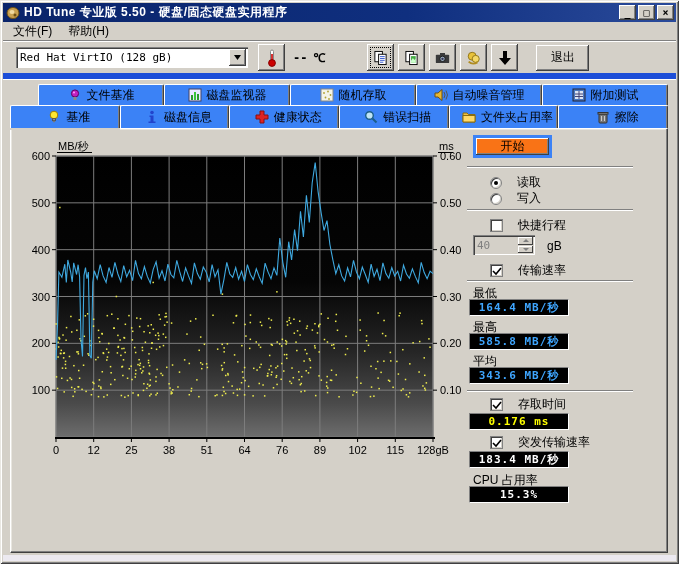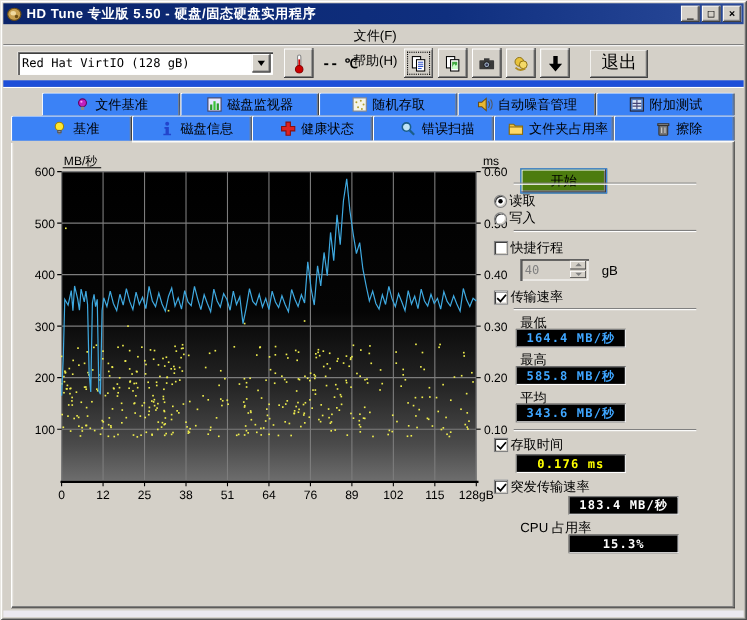--- a/index.html
+++ b/index.html
@@ -22,21 +22,21 @@
   .win-btn{
     width:17px;height:15px;margin-left:2px;background:#d4d0c8;
     box-shadow:inset -1px -1px 0 #404040, inset 1px 1px 0 #fff, inset -2px -2px 0 #808080;
     display:flex;align-items:center;justify-content:center;
     font-family:"DejaVu Sans Mono",monospace;font-size:10px;font-weight:bold;color:#000;line-height:1;
   }
   
   .menubar{
     position:absolute;left:3px;top:22px;width:673px;height:19px;
     display:flex;align-items:center;gap:2px;padding-left:3px;
-    border-bottom:1px solid #808080;box-shadow:0 1px 0 #fff;flex-direction:column;
+    border-bottom:1px solid #808080;box-shadow:0 1px 0 #fff;
   }
   .menu-item{padding:2px 7px;}
   
   .toolbar{
     position:absolute;left:3px;top:42px;width:673px;height:37px;
     display:flex;align-items:center;
     border-bottom:6px solid #1d4ed8;box-shadow:0 1px 0 #fff;
   }
   .combo{
     margin-left:13px;width:232px;height:21px;background:#fff;
@@ -55,21 +55,21 @@
     display:flex;align-items:center;justify-content:center;flex:0 0 auto;
   }
   .tbtn.pressed{outline:1px dotted #000;outline-offset:-4px;}
   .temp-btn{margin-left:10px;}
   .temp-val{margin-left:8px;font-weight:bold;font-family:"DejaVu Sans Mono",monospace;}
   .temp-unit{margin-left:6px;font-weight:bold;}
   .tool-group{display:flex;gap:4px;margin-left:42px;}
   .exit-btn{
     margin-left:18px;width:53px;height:26px;background:#d4d0c8;border:0;
     box-shadow:inset -1px -1px 0 #404040, inset 1px 1px 0 #fff, inset -2px -2px 0 #808080;
-    font-family:"Liberation Sans",sans-serif;font-size:16px;display:flex;align-items:center;justify-content:center;
+    font-family:"Liberation Sans",sans-serif;font-size:12px;display:flex;align-items:center;justify-content:center;
   }
   
   .tabrow{position:absolute;display:flex;}
   .tabrow1{left:38px;top:84px;width:630px;height:21px;}
   .tabrow2{left:10px;top:105px;width:658px;height:23px;}
   .tab{
     flex:1;display:flex;align-items:center;justify-content:center;gap:5px;
     background:#3b82f6;white-space:nowrap;
     border-top:1px solid #fff;border-left:1px solid #fff;border-right:1px solid #404040;
     box-shadow:inset -1px 0 0 #808080;
@@ -86,27 +86,27 @@
     position:absolute;left:10px;top:128px;width:658px;height:425px;background:#d4d0c8;
     border-top:1px solid #fff;border-left:1px solid #fff;
     border-right:1px solid #404040;border-bottom:1px solid #404040;
     box-shadow:inset -1px -1px 0 #808080, inset 1px 1px 0 #e8e6e0;
     z-index:2;
   }
   .chart-holder{position:absolute;left:8px;top:6px;width:470px;height:332px;}
   
   .start-btn{
     position:absolute;left:462px;top:6px;width:79px;height:23px;
-    background:#4d7c0f;border:1px solid #3b82f6;
+    background:#f97316;border:3px solid #3b82f6;
     box-shadow:inset -1px -1px 0 #404040, inset 1px 1px 0 #fff, inset -2px -2px 0 #808080;
     font-family:"Liberation Sans",sans-serif;font-size:12px;
-    display:flex;align-items:center;justify-content:center;margin-top:18px;
+    display:flex;align-items:center;justify-content:center;
   }
   .sep{position:absolute;left:456px;width:166px;height:2px;border-top:1px solid #808080;border-bottom:1px solid #fff;}
-  .ctl-row{position:absolute;left:438px;display:flex;align-items:center;gap:2px;white-space:nowrap;justify-content:space-between;}
+  .ctl-row{position:absolute;left:479px;display:flex;align-items:center;gap:15px;white-space:nowrap;justify-content:space-between;}
   .radio{
     width:12px;height:12px;border-radius:50%;background:#fff;flex:0 0 auto;
     border:1px solid #808080;box-shadow:inset 1px 1px 0 #404040, inset -1px -1px 0 #d4d0c8;
     display:flex;align-items:center;justify-content:center;
   }
   .radio .dot{width:4px;height:4px;border-radius:50%;background:#000;display:none;}
   .radio.selected .dot{display:block;}
   .checkbox{
     width:13px;height:13px;background:#fff;flex:0 0 auto;
     border:1px solid #808080;box-shadow:inset 1px 1px 0 #404040, inset -1px -1px 0 #d4d0c8;
@@ -131,21 +131,21 @@
   .fld-label{position:absolute;left:462px;}
   .lcd{
     position:absolute;left:458px;width:100px;height:17px;background:#000;
     border-top:1px solid #808080;border-left:1px solid #808080;
     border-bottom:1px solid #fff;border-right:1px solid #fff;
     display:flex;align-items:center;justify-content:center;
     font-family:"DejaVu Sans Mono",monospace;font-size:11px;font-weight:bold;letter-spacing:1px;
   }
   .lcd.blue{color:#3fa6ff;}
   .lcd.yellow{color:#ffff00;}
-  .lcd.white{color:#ffffff;margin-left:48px;}
+  .lcd.white{color:#ffffff;}
   .bottom-strip{position:absolute;left:3px;bottom:3px;width:673px;height:6px;background:#ece9f0;}
 </style>
 </head>
 <body>
 
 <div class="window">
 
   <div class="titlebar">
     <svg class="title-icon" viewBox="0 0 15 14">
       <ellipse cx="7" cy="7" rx="6" ry="5.5" fill="#c8a050" stroke="#6b4e16"></ellipse>

